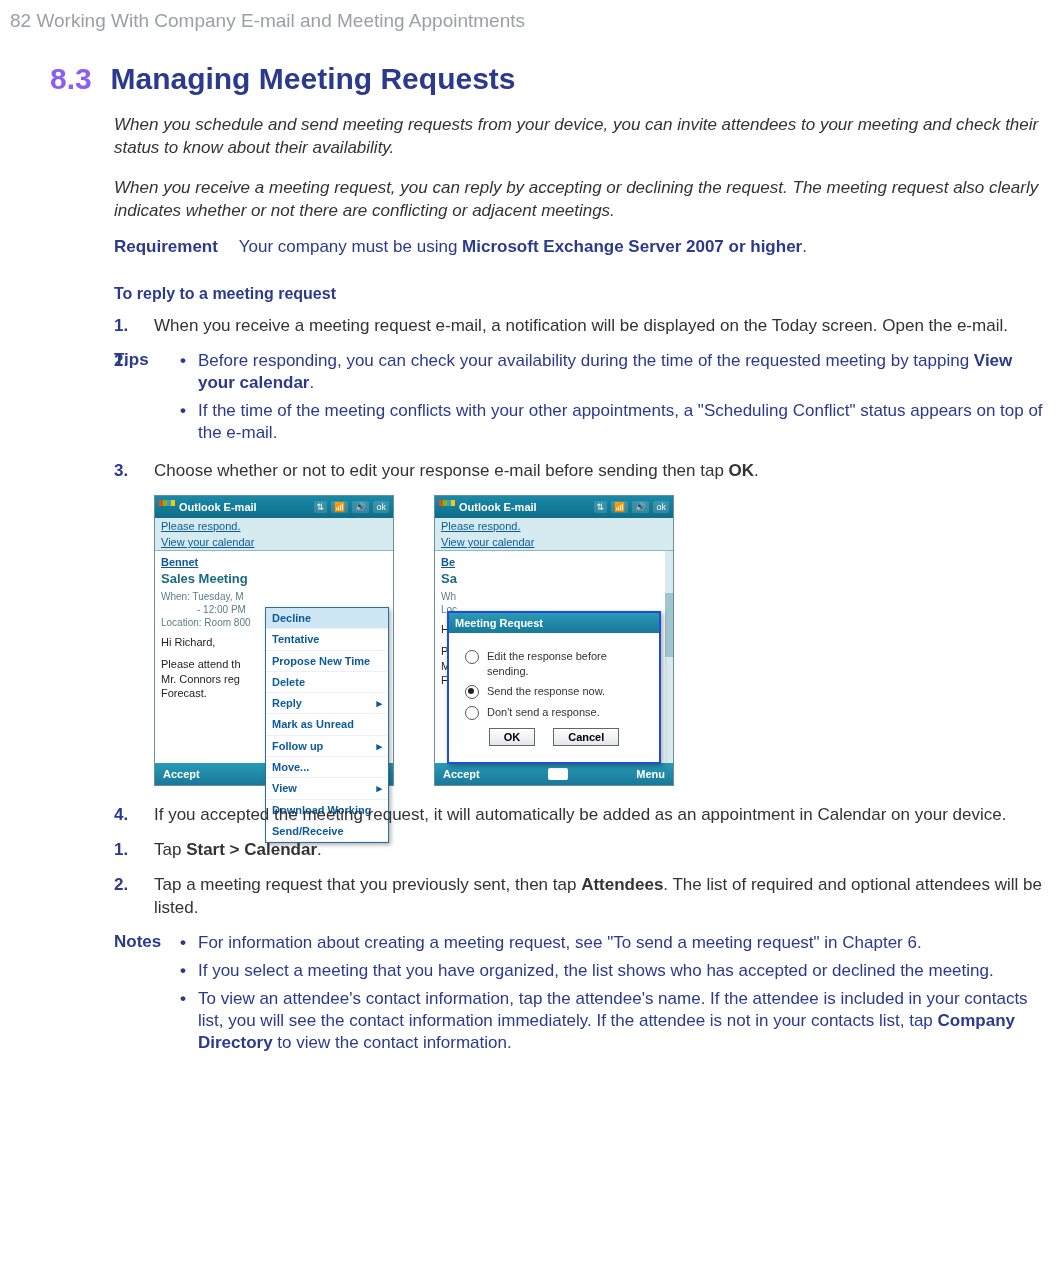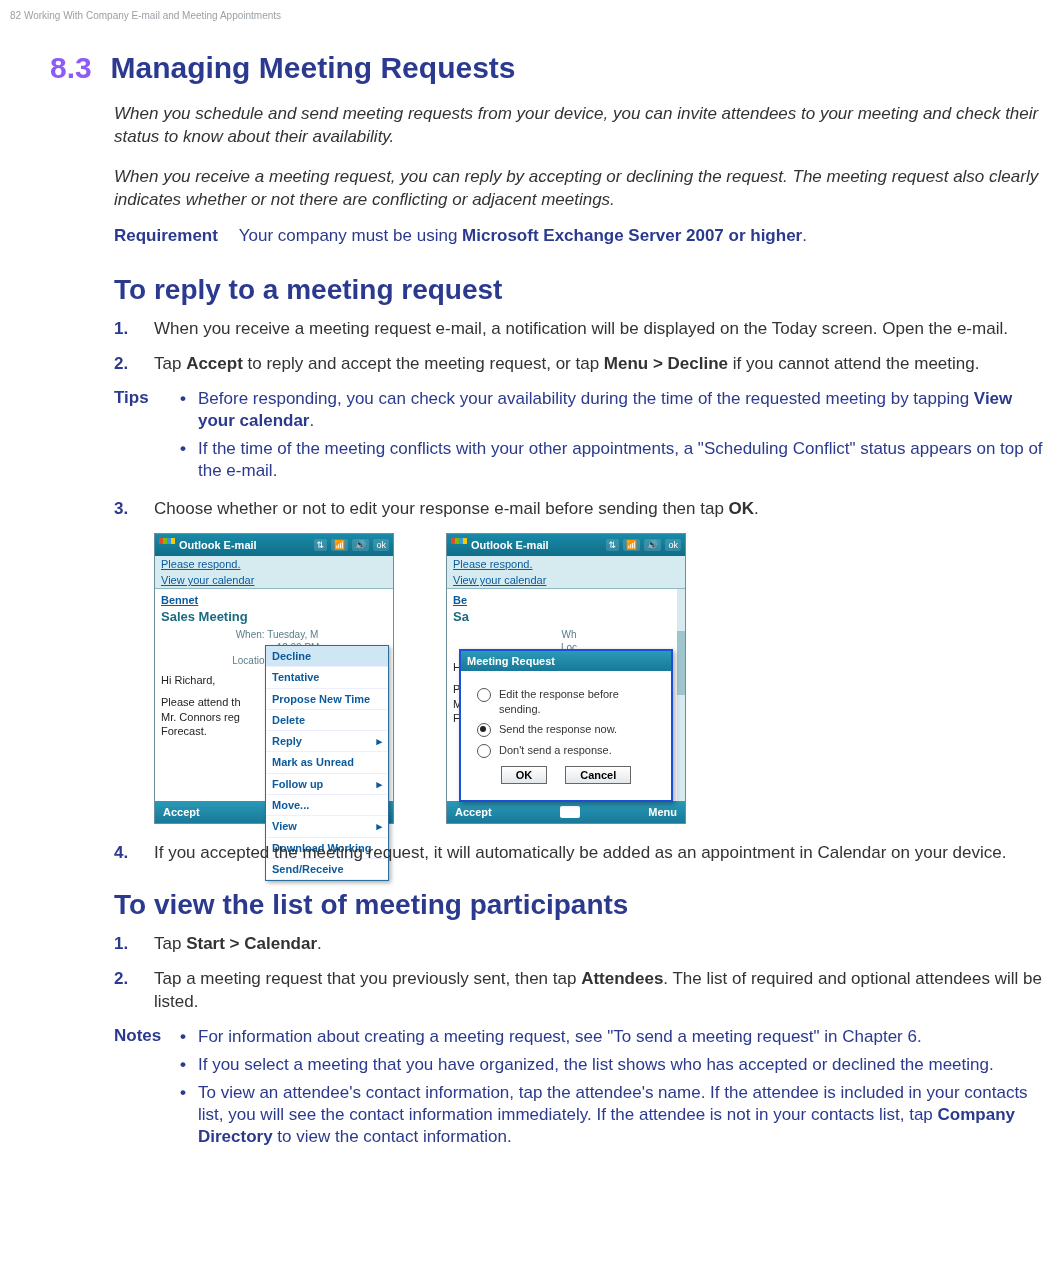--- a/index.html
+++ b/index.html
@@ -9,21 +9,21 @@
     font-size: 17px;
     color: #333;
     width: 1062px;
     background: #fff;
   }
   .page {
     padding: 10px 10px 20px 10px;
   }
   .running-head {
     color: #9aa0a6;
-    font-size: 10px;
+    font-size: 19px;
     margin-bottom: 30px;
   }
   .indent-section {
     margin-left: 40px;
     margin-right: 4px;
   }
   .sec-num {
     color: #8b5cf6;
     font-weight: 700;
     font-size: 30px;
@@ -61,21 +61,21 @@
     vertical-align: top;
   }
   .req-row {
     margin-left: 64px;
     margin-bottom: 28px;
     margin-top: 12px;
   }
   .sub-heading {
     color: #2b3a8f;
     font-weight: 700;
-    font-size: 28px;
+    font-size: 16px;
     margin-left: 64px;
     margin-bottom: 12px;
     margin-top: 24px;
   }
   ol.steps {
     list-style: none;
     margin: 0 4px 12px 104px;
     padding: 0;
   }
   ol.steps > li {
@@ -121,21 +121,21 @@
     top: 0;
     font-weight: 700;
   }
   b.dark {
     color: #2b3a8f;
   }
   .bold-black { font-weight: 700; color: #333; }
   .screenshots {
     margin-left: 104px;
     display: flex;
-    gap: 52px;
+    gap: 40px;
     margin-bottom: 18px;
     margin-top: 6px;
   }
   
   .device {
     width: 238px;
     border: 1px solid #6b8f99;
     font-size: 11px;
     font-family: Tahoma, Arial, sans-serif;
     background: #fff;
@@ -172,21 +172,21 @@
   }
   .mailcontent {
     padding: 4px 0 10px 6px;
     line-height: 1.3;
     height: 198px;
     overflow:visible;
     position:relative;
   }
   .mailcontent .blue-u { color:#0b5a9c; text-decoration:underline; font-weight:700; display:block; margin-bottom:2px;}
   .mailcontent .subject { color:#1a6a80; font-weight:700; font-size:13px; display:block; margin-bottom:2px;}
-  .mailcontent .meta { color:#5a7e8a; font-size:10px; display:block;text-align:center;}
+  .mailcontent .meta { color:#5a7e8a; font-size:10px; display:block;}
   .mailcontent .body-text { color:#222; font-size:11px; margin-top:6px; }
   .menu-strip {
     background: linear-gradient(#2a9ab6,#18799a);
     color:#fff;
     display:flex;
     align-items:center;
     justify-content:space-between;
     height:22px;
     padding: 0 8px;
     font-weight:700;
@@ -266,23 +266,20 @@
 
     <div class="sub-heading">To reply to a meeting request</div>
 
     <ol class="steps">
       <li>
         <span class="step-num">1.</span>
         <span>When you receive a meeting request e-mail, a notification will be displayed on the Today screen. Open the e-mail.</span>
       </li>
       <li>
         <span class="step-num">2.</span>
-        <span>
-          <span>Tap </span><b class="bold-black">Accept</b><span> to reply and accept the meeting request, or tap </span><b class="bold-black">Menu &gt; Decline</b><span> if you cannot attend the meeting.</span>
-        </span>
       </li>
     </ol>
 
     <div class="tips-block">
       <div class="tips-label">Tips</div>
       <ul class="tips-list">
         <li>
           <span>Before responding, you can check your availability during the time of the requested meeting by tapping </span><b class="dark">View your calendar</b><span>.</span>
         </li>
         <li>If the time of the meeting conflicts with your other appointments, a "Scheduling Conflict" status appears on top of the e-mail.</li>
@@ -419,21 +416,20 @@
       </div>
     </div>
 
     <ol class="steps">
       <li>
         <span class="step-num">4.</span>
         <span>If you accepted the meeting request, it will automatically be added as an appointment in Calendar on your device.</span>
       </li>
     </ol>
 
-    <div class="sub-heading">To view the list of meeting participants</div>
 
     <ol class="steps">
       <li>
         <span class="step-num">1.</span>
         <span>
           <span>Tap </span><b class="bold-black">Start &gt; Calendar</b><span>.</span>
         </span>
       </li>
       <li>
         <span class="step-num">2.</span>

